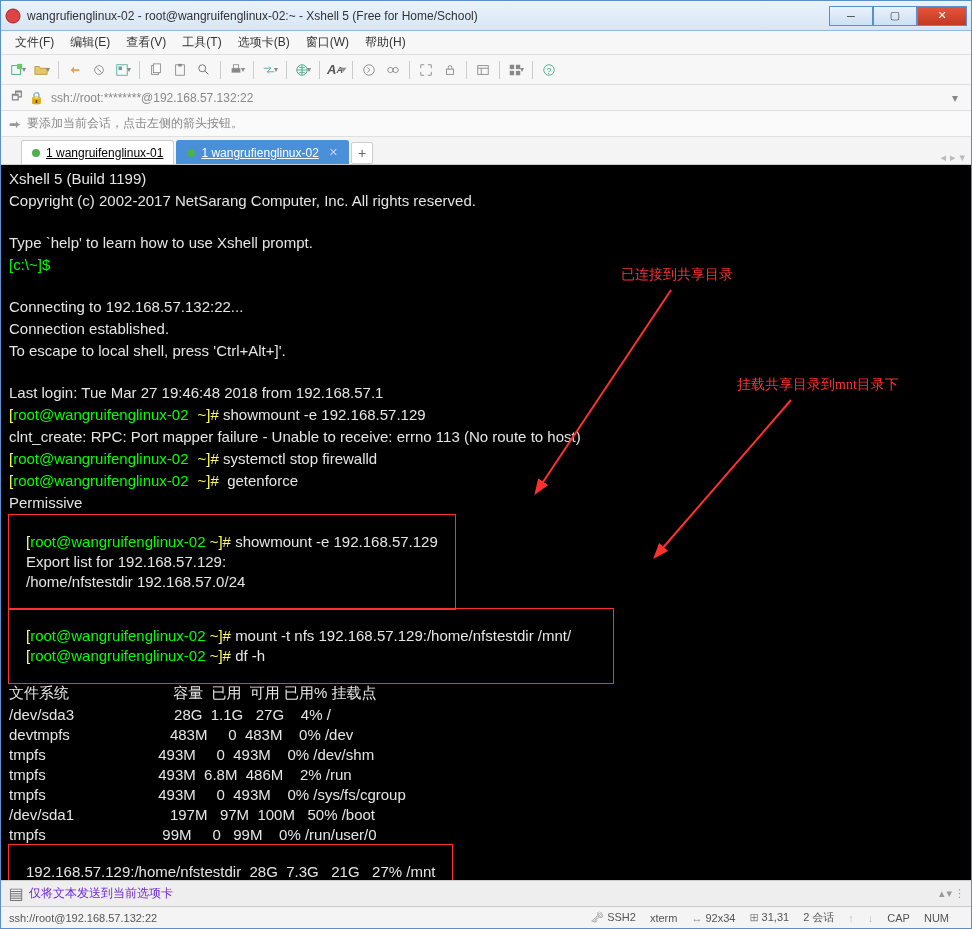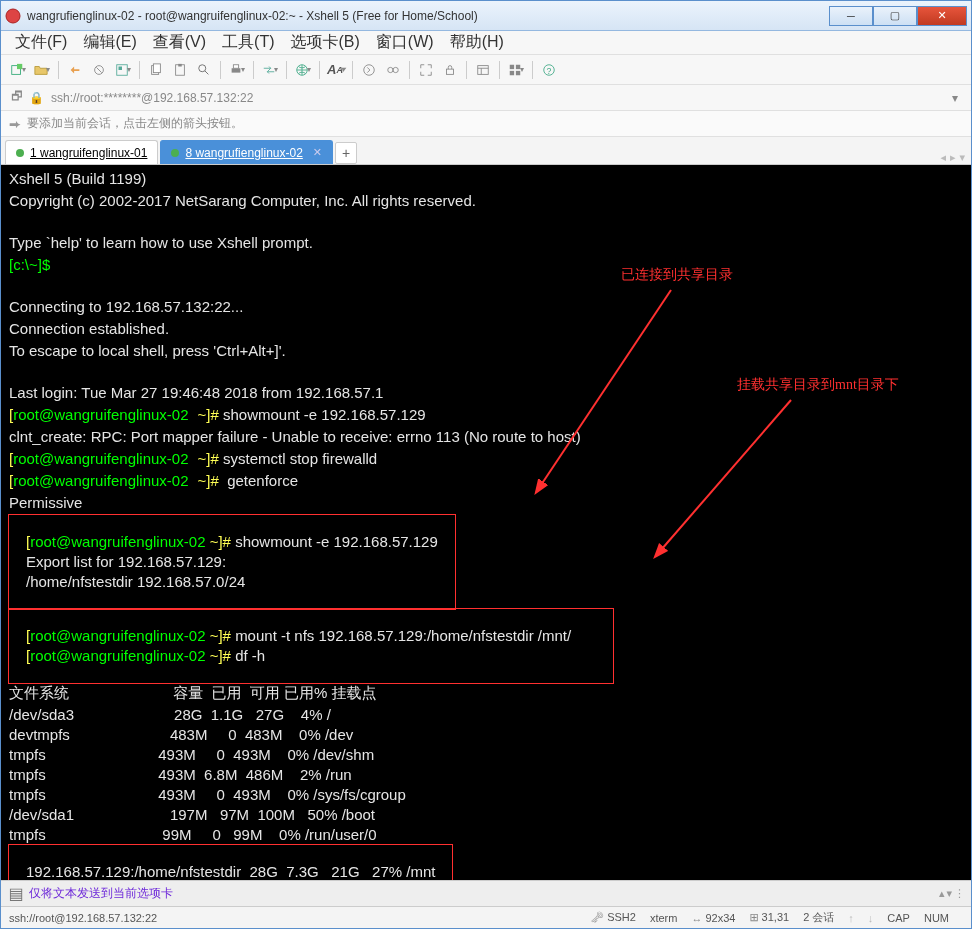--- a/index.html
+++ b/index.html
@@ -5,32 +5,32 @@
 *{margin:0;padding:0;box-sizing:border-box;font-family:"Microsoft YaHei",Tahoma,Arial,sans-serif;}
 body{background:#f0f0f0;width:972px;height:929px;overflow:hidden;}
 .window{width:972px;height:929px;display:flex;flex-direction:column;border:1px solid #5a8fcc;background:#fff;}
 .titlebar{height:30px;background:linear-gradient(#ebf3fc,#d6e5f5);display:flex;align-items:center;padding:0 4px;border-bottom:1px solid #94b8e0;}
 .titlebar .app-icon{width:16px;height:16px;margin-right:6px;}
 .titlebar .title{flex:1;font-size:12px;color:#333;}
 .win-btns{display:flex;gap:0;}
 .win-btn{width:44px;height:20px;display:flex;align-items:center;justify-content:center;border:1px solid #5a8fcc;background:linear-gradient(#eaf2fb,#cde0f4);font-size:11px;color:#333;cursor:pointer;}
 .win-btn.close{background:linear-gradient(#e7553c,#c13a21);color:#fff;width:50px;}
 .menubar{height:24px;display:flex;align-items:center;padding:0 6px;background:#f7f7f7;border-bottom:1px solid #e0e0e0;}
-.menu-item{padding:2px 8px;font-size:16px;color:#333;cursor:pointer;}
+.menu-item{padding:2px 8px;font-size:12px;color:#333;cursor:pointer;}
 .toolbar{height:30px;display:flex;align-items:center;padding:0 6px;gap:2px;background:#f7f7f7;border-bottom:1px solid #e0e0e0;}
 .tbtn{width:22px;height:22px;display:flex;align-items:center;justify-content:center;cursor:pointer;color:#555;font-size:13px;}
 .tbtn svg{width:14px;height:14px;}
 .tsep{width:1px;height:18px;background:#ccc;margin:0 3px;}
 .dd{font-size:8px;color:#888;margin-left:-2px;}
 .addrbar{height:26px;display:flex;align-items:center;padding:0 6px;background:#f7f7f7;border-bottom:1px solid #e0e0e0;}
 .addr-btn{width:20px;height:20px;display:flex;align-items:center;justify-content:center;color:#888;font-size:12px;}
 .addr-input{flex:1;font-size:12px;color:#888;padding:2px 4px;}
 .infobar{height:26px;display:flex;align-items:center;padding:0 8px;background:#fafafa;border-bottom:1px solid #e0e0e0;font-size:12px;color:#888;}
 .infobar .info-icon{margin-right:6px;color:#999;}
-.tabs{height:28px;display:flex;align-items:flex-end;padding:0 4px;background:#f4f4f4;border-bottom:1px solid #ccc;position:relative;}
+.tabs{height:28px;display:flex;align-items:flex-end;padding:0 20px;background:#f4f4f4;border-bottom:1px solid #ccc;position:relative;}
 .tab{height:24px;padding:0 10px;display:flex;align-items:center;gap:6px;font-size:12px;border:1px solid #ccc;border-bottom:none;background:#fff;margin-right:2px;cursor:pointer;border-radius:3px 3px 0 0;}
 .tab .dot{width:8px;height:8px;border-radius:50%;}
 .tab .dot.green{background:#4caf50;}
 .tab.active{background:#4a90d9;color:#fff;border-color:#4a90d9;}
 .tab .tclose{font-size:11px;color:#888;margin-left:4px;}
 .tab.active .tclose{color:#cce;}
 .newtab{width:22px;height:22px;display:flex;align-items:center;justify-content:center;border:1px solid #ccc;background:#fff;font-size:14px;color:#666;cursor:pointer;border-radius:2px;}
 .tabs-nav{position:absolute;right:6px;display:flex;gap:4px;color:#bbb;font-size:11px;}
 .terminal{flex:1;background:#000;color:#fff;font-family:"Courier New",monospace;font-size:15px;line-height:20px;padding:4px 8px;overflow:hidden;position:relative;white-space:pre;}
 .t-green{color:#00ff00;}
@@ -217,21 +217,21 @@
     <span>要添加当前会话，点击左侧的箭头按钮。</span>
   </div>
 
   <div class="tabs">
     <div class="tab">
       <span class="dot green"></span>
       <span style="text-decoration:underline">1 wangruifenglinux-01</span>
     </div>
     <div class="tab active">
       <span class="dot green"></span>
-      <span style="text-decoration:underline">8 wangrufienglinux-02</span>
+      <span style="text-decoration:underline">1 wangrufienglinux-02</span>
       <span class="tclose">✕</span>
     </div>
     <div class="newtab">+</div>
     <div class="tabs-nav">
       <span>◂</span>
       <span>▸</span>
       <span>▾</span>
     </div>
   </div>
 

